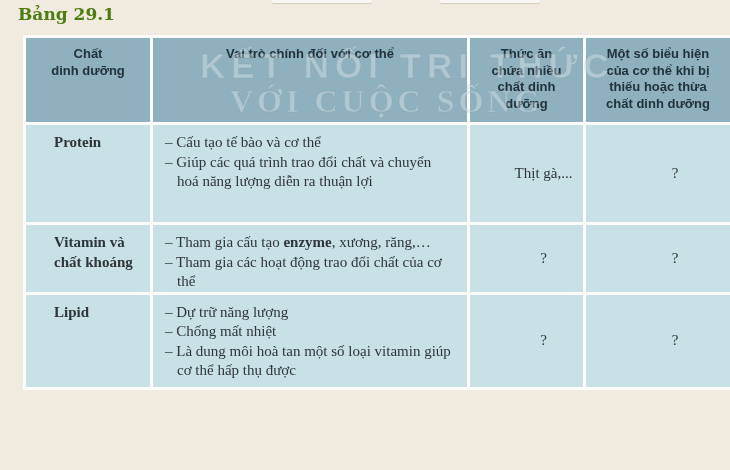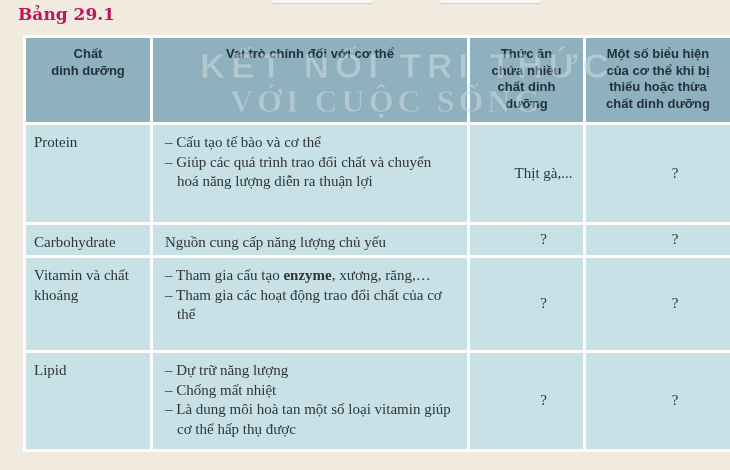--- a/index.html
+++ b/index.html
@@ -6,21 +6,21 @@
   body {
     width:730px; height:470px;
     background: var(--page-bg, #F0EBDE);
     position:relative; overflow:hidden;
     font-family:"Liberation Serif", serif;
   }
   .page-title {
     position:absolute; left:18px; top:4px;
     font-family:"DejaVu Serif", serif;
     font-weight:bold; font-size:17px;
-    color:#be185d;
+    color:#4d7c0f;
   }
   .edge-artifact {
     position:absolute; top:0; height:3px;
     background:rgba(255,255,255,0.65);
     box-shadow:0 1px 1px rgba(120,110,90,0.25);
     border-radius:0 0 2px 2px;
   }
   .table-wrap { position:absolute; left:15px; top:35px; }
   table {
     border-collapse:separate; border-spacing:3px;
@@ -42,21 +42,21 @@
   tbody tr:nth-child(3) { height:92px; }
   tbody tr:nth-child(4) { height:96px; }
   td {
     background: var(--cell-bg, #C7E1E7);
     color: var(--body-text, #2F3539);
     font-family:"Liberation Serif", serif;
     font-size:15px; line-height:1.3;
     vertical-align:top;
     padding-left:35px;
   }
-  td.nutrient-cell { padding:8px 4px 0 8px; }
+  td.nutrient-cell { padding:8px 4px 0 28px;font-weight:bold; }
   td.roles-cell    { padding:8px 14px 0 12px; }
   td.qcell { text-align:center; vertical-align:middle; }
   .role-line { padding-left:12px; text-indent:-12px; }
   .role-bold { font-weight:bold; }
   .wm {
     position:absolute; pointer-events:none;
     font-family:"Liberation Sans", sans-serif; font-weight:bold;
     color:rgba(240,247,248,0.34);
     -webkit-text-stroke:1px rgba(130,160,172,0.30);
     white-space:nowrap;
@@ -99,28 +99,20 @@
         <tr>
           <td class="nutrient-cell">Protein</td>
           <td class="roles-cell">
             <div class="role-line">– <span>Cấu tạo tế bào và cơ thể</span></div>
             <div class="role-line">– <span>Giúp các quá trình trao đổi chất và chuyển hoá năng lượng diễn ra thuận lợi</span></div>
           </td>
           <td class="qcell">Thịt gà,...</td>
           <td class="qcell">?</td>
         </tr>
         <tr>
-          <td class="nutrient-cell">Carbohydrate</td>
-          <td class="roles-cell">
-            <div class="role-line"><span>Nguồn cung cấp năng lượng chủ yếu</span></div>
-          </td>
-          <td class="qcell">?</td>
-          <td class="qcell">?</td>
-        </tr>
-        <tr>
           <td class="nutrient-cell">Vitamin và chất khoáng</td>
           <td class="roles-cell">
             <div class="role-line">– <span>Tham gia cấu tạo </span><span class="role-bold">enzyme</span><span>, xương, răng,…</span></div>
             <div class="role-line">– <span>Tham gia các hoạt động trao đổi chất của cơ thể</span></div>
           </td>
           <td class="qcell">?</td>
           <td class="qcell">?</td>
         </tr>
         <tr>
           <td class="nutrient-cell">Lipid</td>

